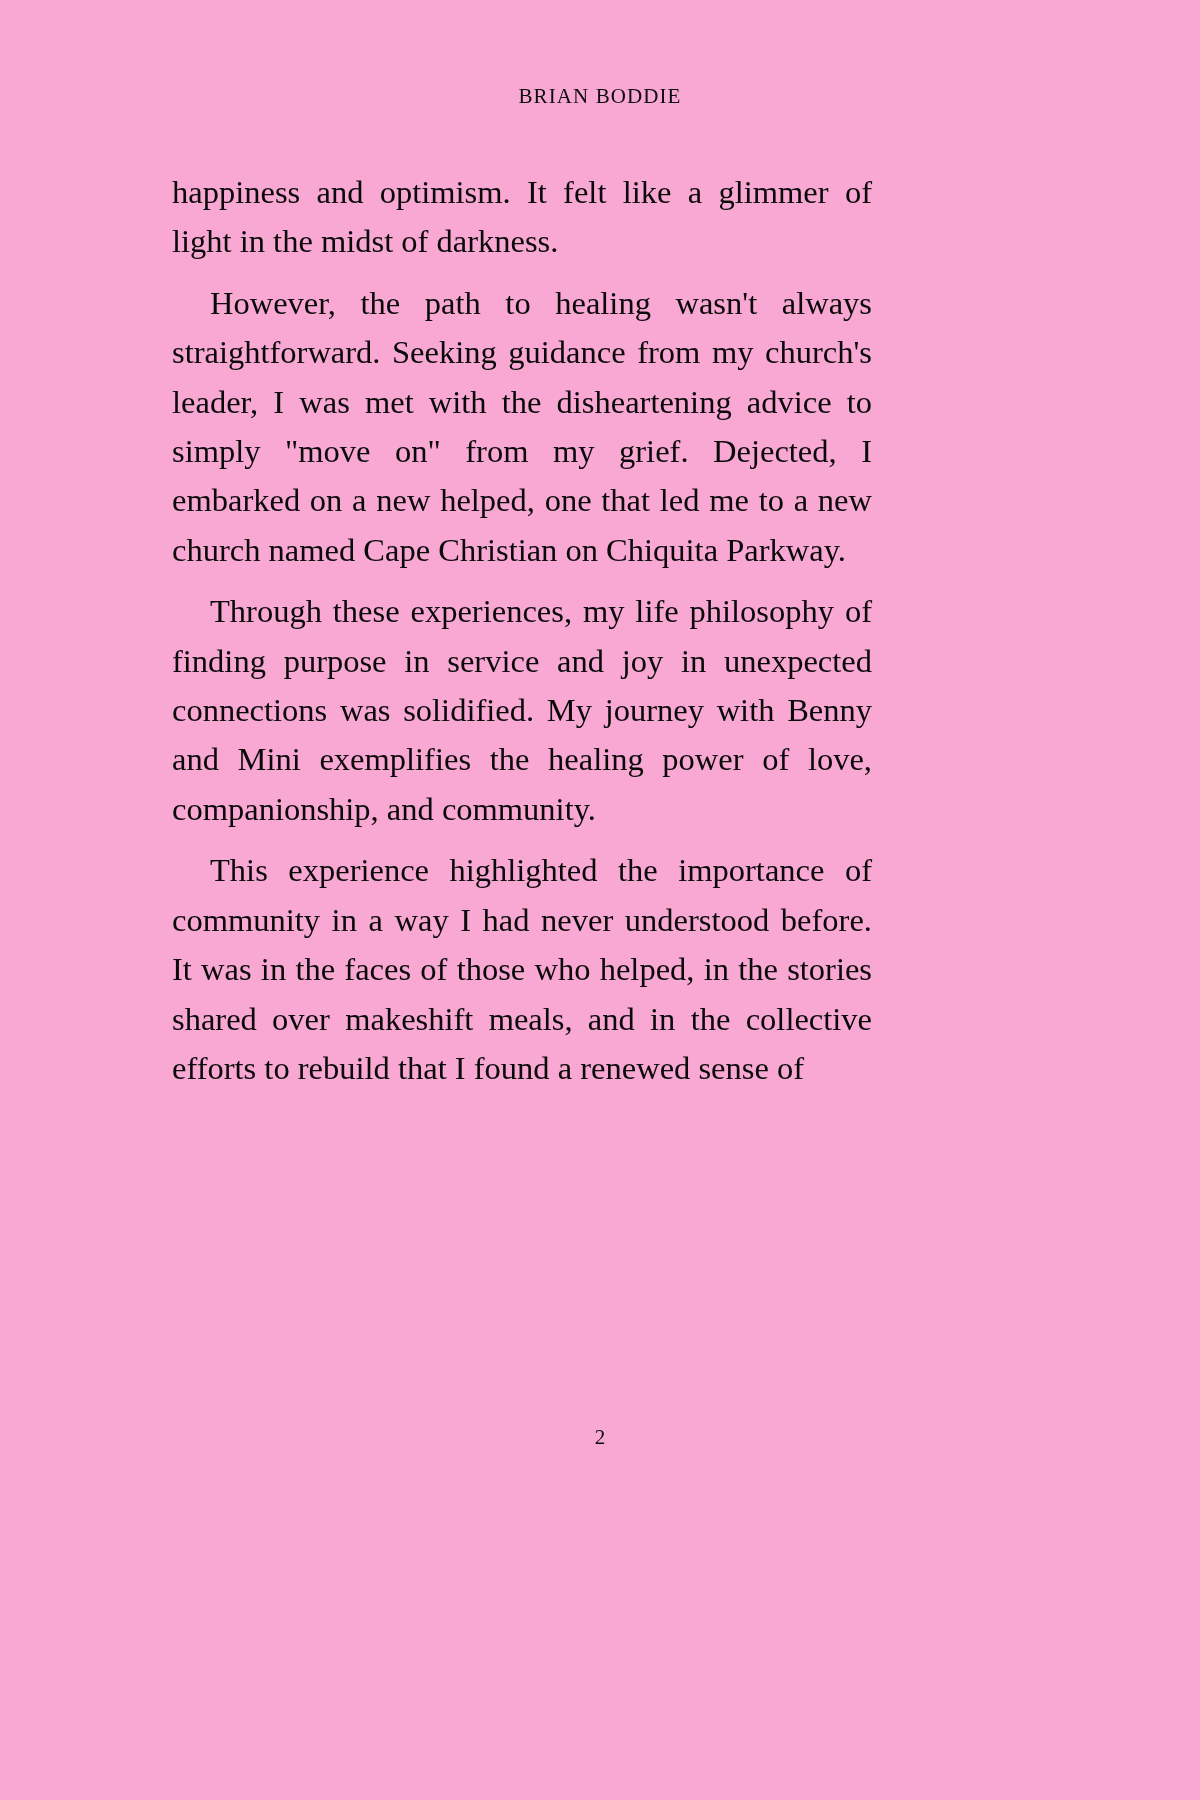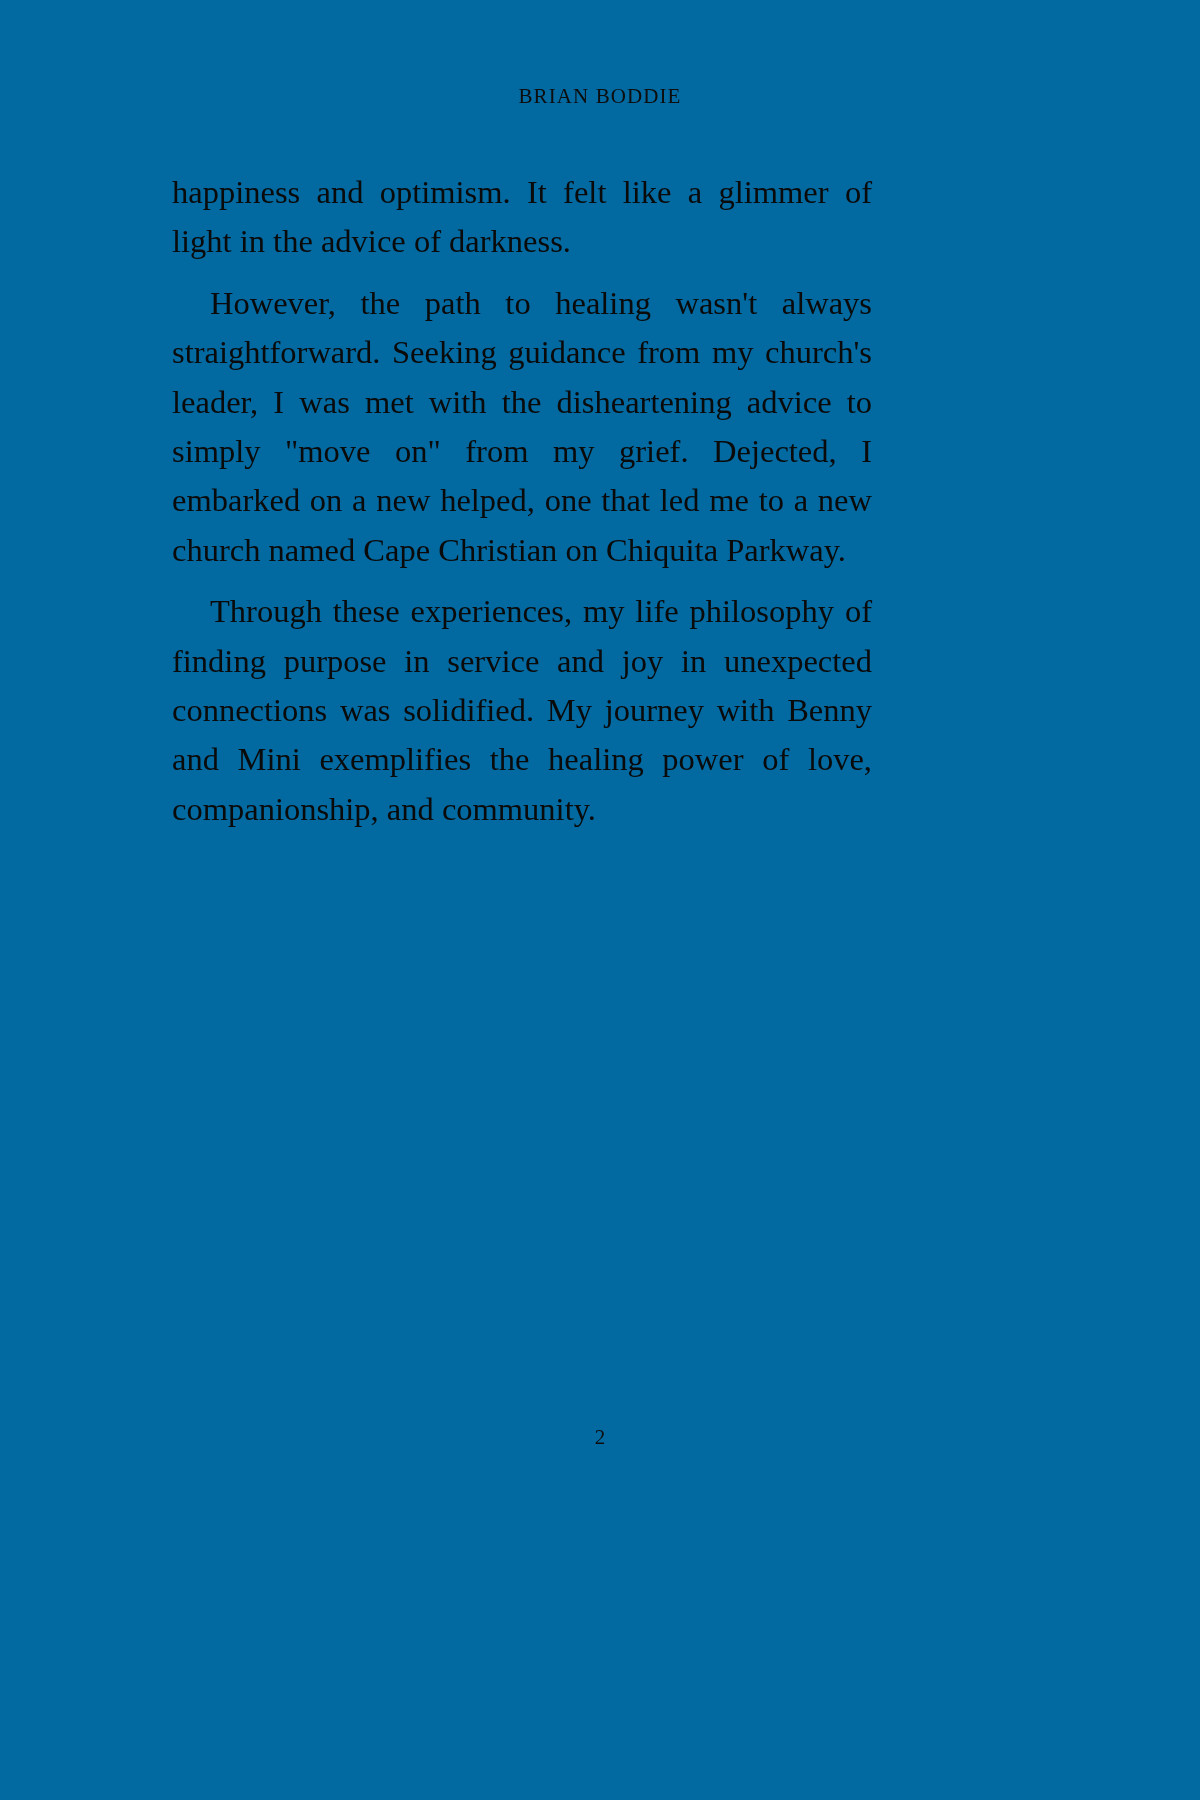--- a/index.html
+++ b/index.html
@@ -13,21 +13,21 @@
     font-family: "Liberation Serif", "DejaVu Serif", serif;
     color: #000000;
     position: relative;
     overflow: hidden;
   }
   .page {
     width: 1200px;
     height: 1800px;
     box-sizing: border-box;
     position: relative;
-    background: #0369a1;
+    background: #f9a8d4;
   }
   .running-head {
     position: absolute;
     top: 84px;
     left: 0;
     width: 1200px;
     text-align: center;
     font-size: 21px;
     letter-spacing: 1.1px;
     font-weight: 400;
@@ -66,20 +66,21 @@
   }
 </style>
 </head>
 <body>
 
 <div class="page">
 
   <div class="running-head">BRIAN BODDIE</div>
 
   <div class="body-col">
-    <p class="para">happiness and optimism. It felt like a glimmer of light in the advice of darkness.</p>
+    <p class="para">happiness and optimism. It felt like a glimmer of light in the midst of darkness.</p>
     <p class="para indent">However, the path to healing wasn't always straightforward. Seeking guidance from my church's leader, I was met with the disheartening advice to simply "move on" from my grief. Dejected, I embarked on a new helped, one that led me to a new church named Cape Christian on Chiquita Parkway.</p>
     <p class="para indent">Through these experiences, my life philosophy of finding purpose in service and joy in unexpected connections was solidified. My journey with Benny and Mini exemplifies the healing power of love, companionship, and community.</p>
+    <p class="para indent">This experience highlighted the importance of community in a way I had never understood before. It was in the faces of those who helped, in the stories shared over makeshift meals, and in the collective efforts to rebuild that I found a renewed sense of</p>
   </div>
 
   <div class="folio">2</div>
 
 </div>
 
 </body></html>

